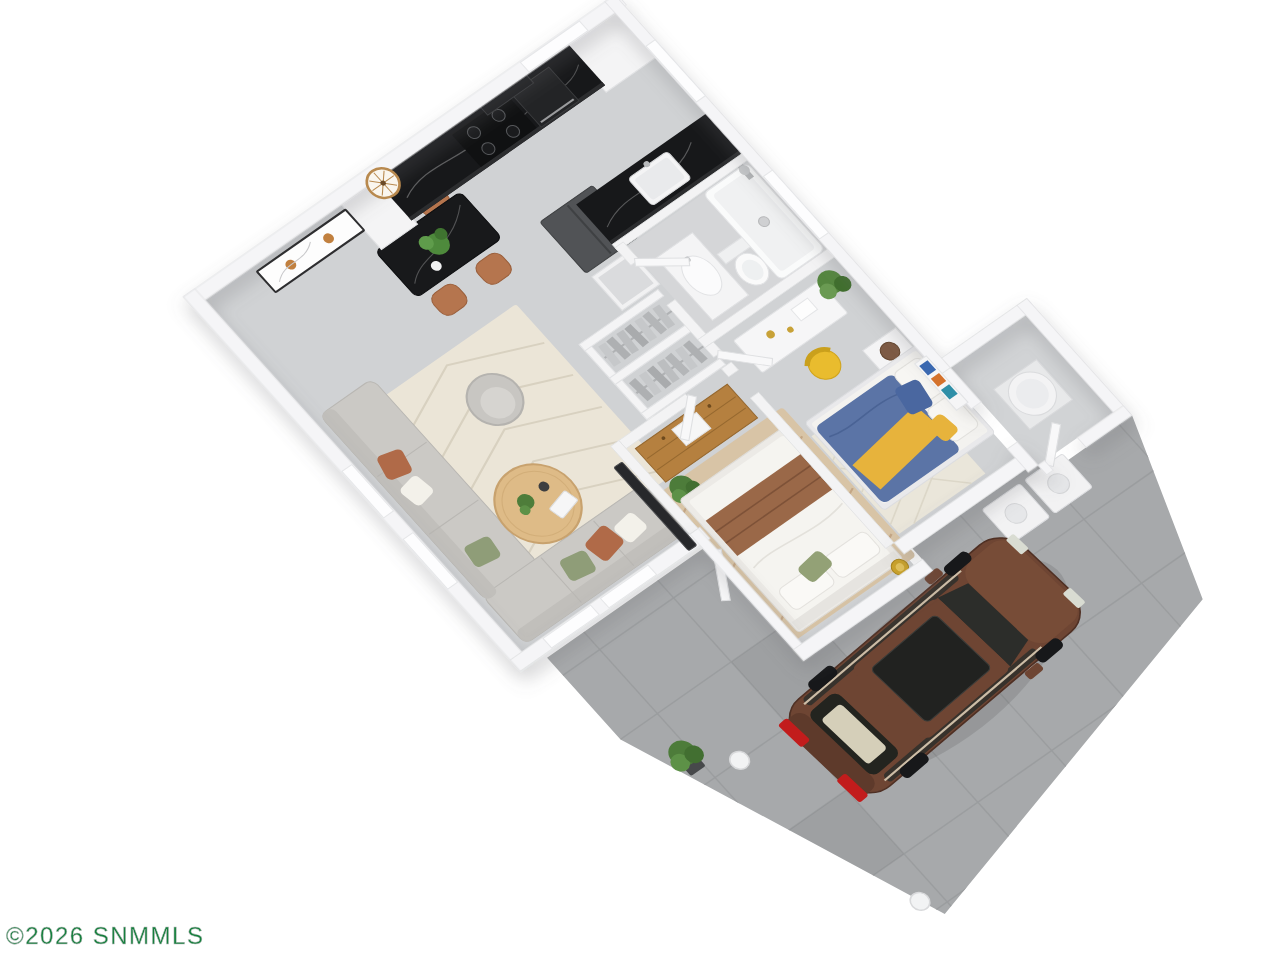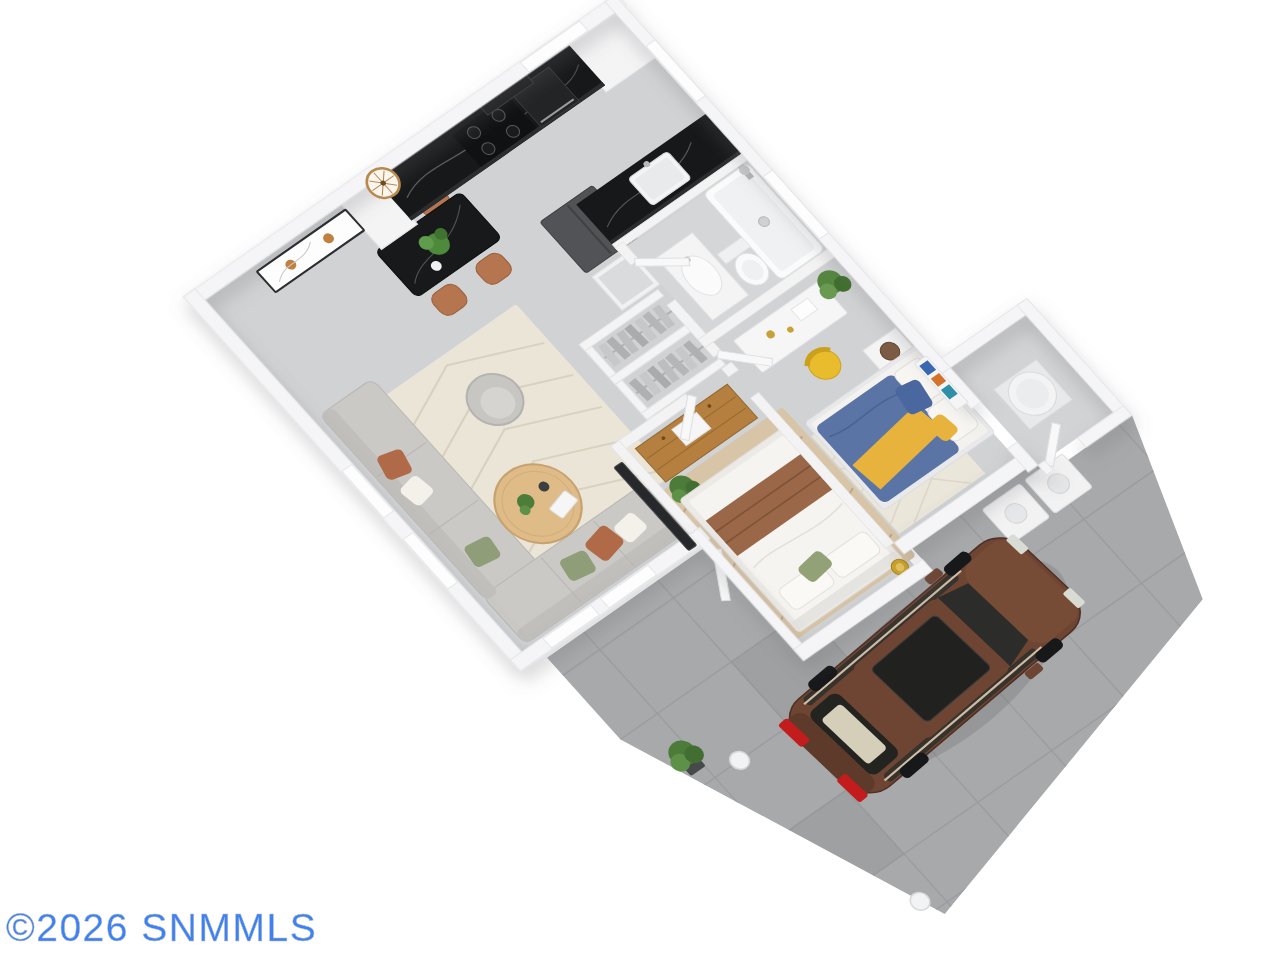--- a/index.html
+++ b/index.html
@@ -1,20 +1,20 @@
 <!DOCTYPE html>
 <html><head>
 <meta charset="utf-8">
 <style>
   html,body{margin:0;padding:0;background:#ffffff;}
   .stage{position:relative;width:1276px;height:960px;background:#ffffff;overflow:hidden;
          font-family:"Liberation Sans", sans-serif;}
   .stage svg{position:absolute;left:0;top:0;}
-  .watermark{position:absolute;left:6px;bottom:10px;font-size:39px;letter-spacing:1.5px;
-             color:#3b82f6;font-weight:400;-webkit-text-stroke:0.5px #bcbcbe;}
+  .watermark{position:absolute;left:6px;bottom:10px;font-size:24px;letter-spacing:1.5px;
+             color:#15803d;font-weight:400;-webkit-text-stroke:0.5px #bcbcbe;}
 </style>
 </head>
 <body>
 
 <div class="stage">
 <svg width="1276" height="960" viewBox="0 0 1276 960" xmlns="http://www.w3.org/2000/svg">
   <defs>
     <filter id="wallshadow" x="-20%" y="-20%" width="140%" height="140%">
       <feDropShadow dx="-4" dy="9" stdDeviation="9" flood-color="#6a6a70" flood-opacity="0.32"></feDropShadow>
     </filter>

